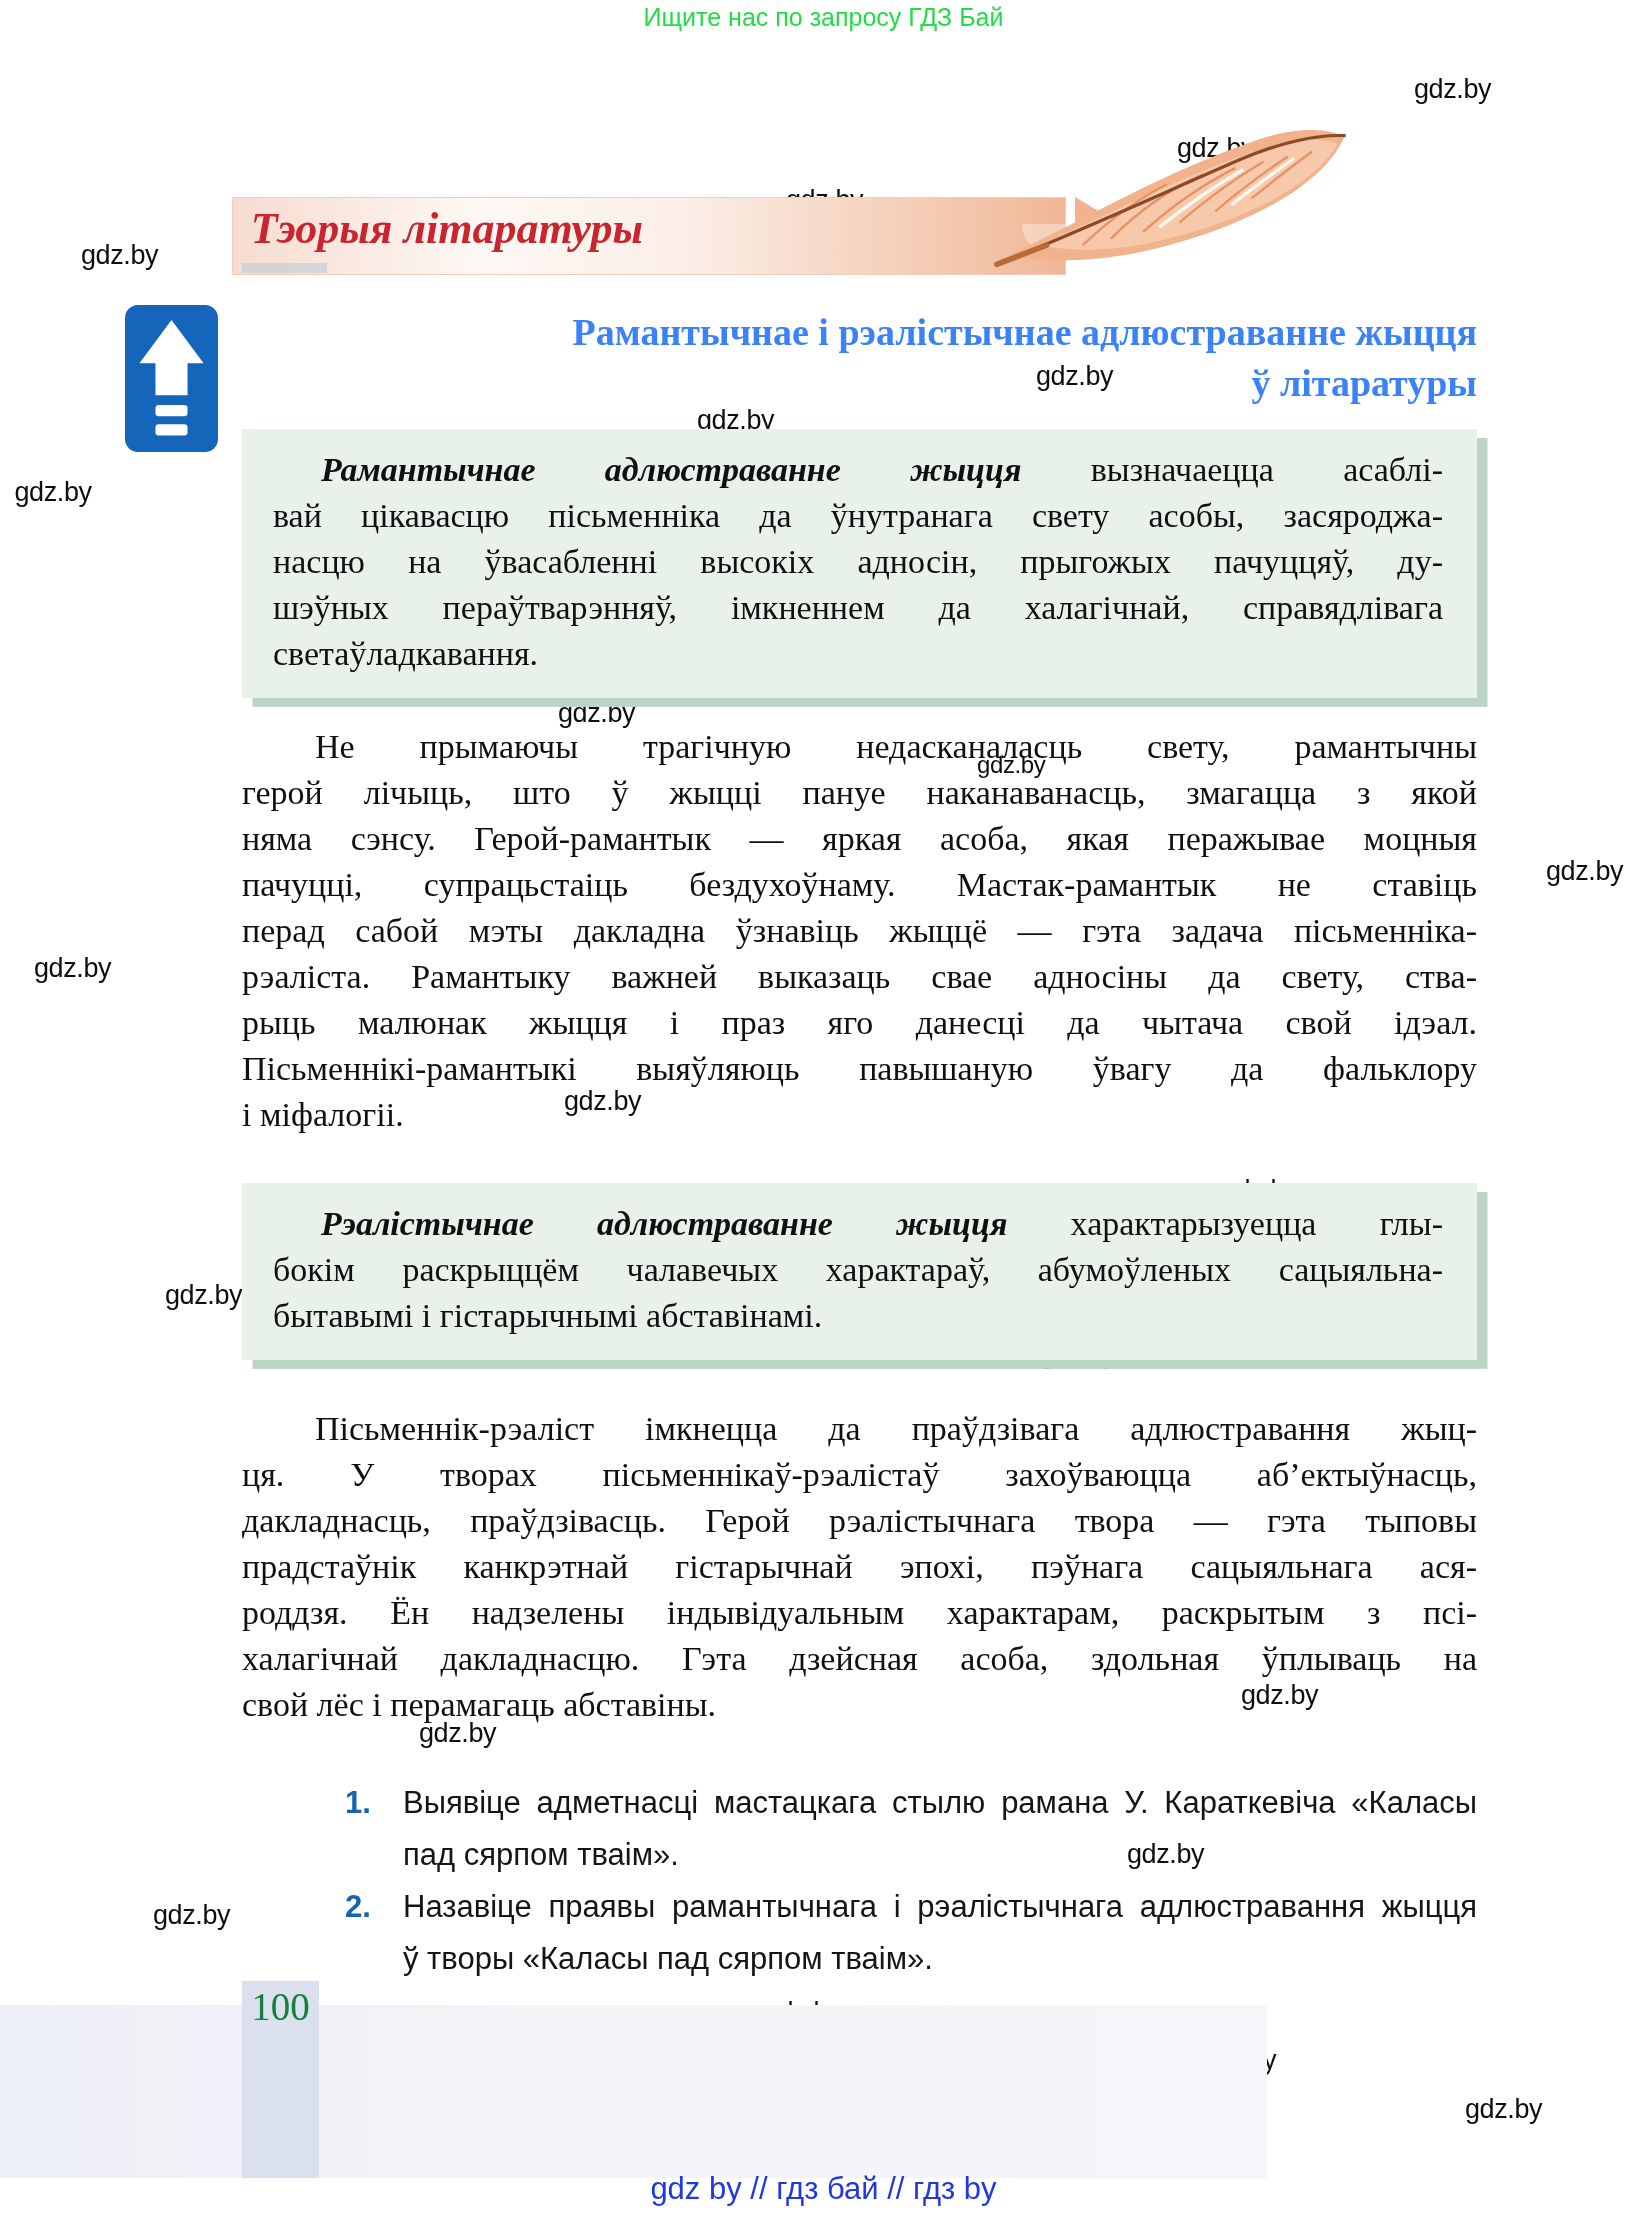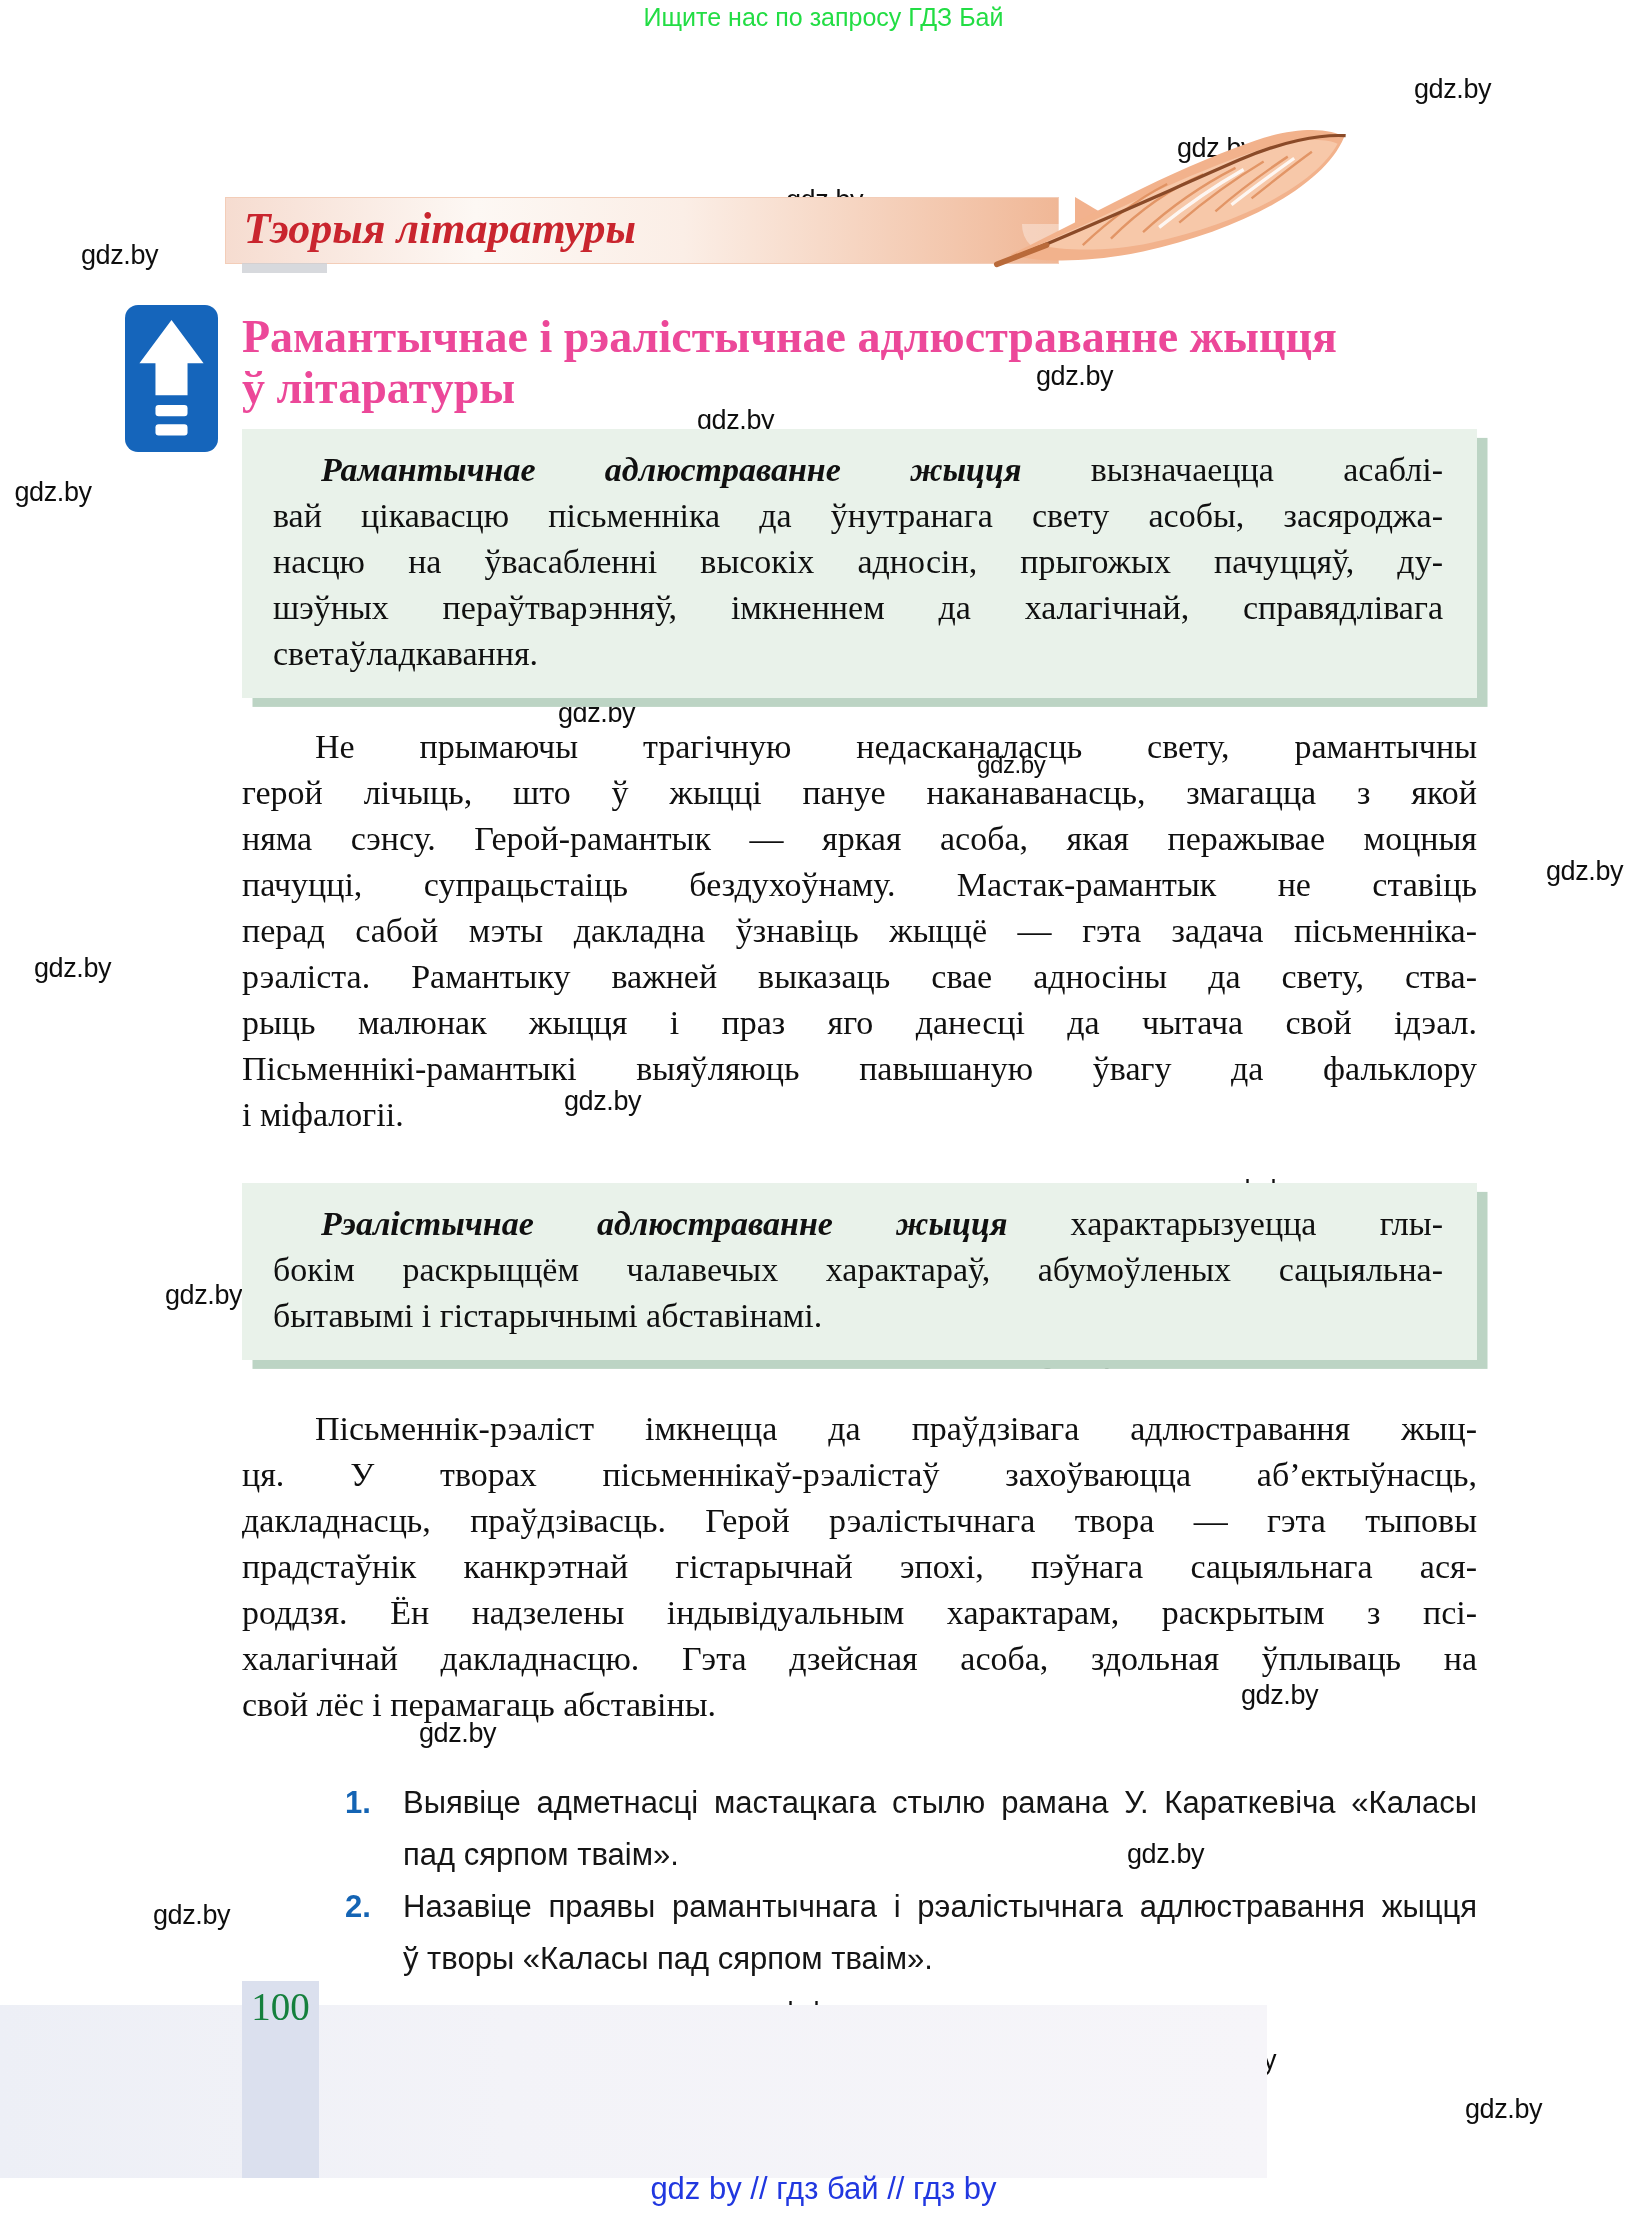--- a/index.html
+++ b/index.html
@@ -8,34 +8,34 @@
   .abs{position:absolute;}
 
   
   .wm{position:absolute;font-family:"Liberation Sans","DejaVu Sans",sans-serif;
       color:#0e0e0e;letter-spacing:-0.4px;white-space:nowrap;}
 
   #top-green{position:absolute;top:3.2px;left:0;width:100%;text-align:center;
       font-family:"Liberation Sans",sans-serif;font-size:25px;color:#22dd44;font-weight:500;}
 
   
-  #banner{position:absolute;left:225px;top:197px;width:834px;height:67px;
+  #banner{position:absolute;left:232px;top:197px;width:834px;height:78px;
       background:linear-gradient(90deg,#f6dcd0 0%,#fdf8f4 30%,#fbeee6 55%,#f0b796 100%);
       border:0.8px solid #f3cdb8;box-sizing:border-box;}
   #banner-title{position:absolute;left:17.7px;top:4.8px;font-size:44px;font-weight:bold;font-style:italic;
       color:#c9252e;white-space:nowrap;}
   #banner-tip{position:absolute;left:1075px;top:197px;width:0;height:0;
       border-top:31px solid transparent;border-bottom:31px solid transparent;border-left:52px solid #f2b28e;}
   #banner-arc{position:absolute;left:1022px;top:224px;width:56px;height:29px;border-radius:0 0 56px 56px;
       background:rgba(255,255,255,0.35);}
   #banner-underbar{position:absolute;left:242px;top:263px;width:85px;height:9.7px;background:#cdd0d5;opacity:.8;}
 
   
-  .heading-line{position:absolute;left:242px;width:1235px;text-align:left;
-      font-size:46px;font-weight:bold;color:#ec4899;}
+  .heading-line{position:absolute;left:242px;width:1235px;text-align:right;
+      font-size:38px;font-weight:bold;color:#3b82f6;}
 
   
   .def-box{position:absolute;left:242px;width:1235px;box-sizing:border-box;
       background:#e9f2ea;box-shadow:10.5px 8.9px 0 #bcd4c4;
       padding:17.7px 34px 21px 31px;font-size:34px;line-height:46px;}
   .def-box .lead{font-weight:bold;font-style:italic;}
 
   
   .body-para{position:absolute;left:242px;width:1235px;font-size:34px;line-height:46px;}
   .tline{text-align:left;white-space:normal;}

